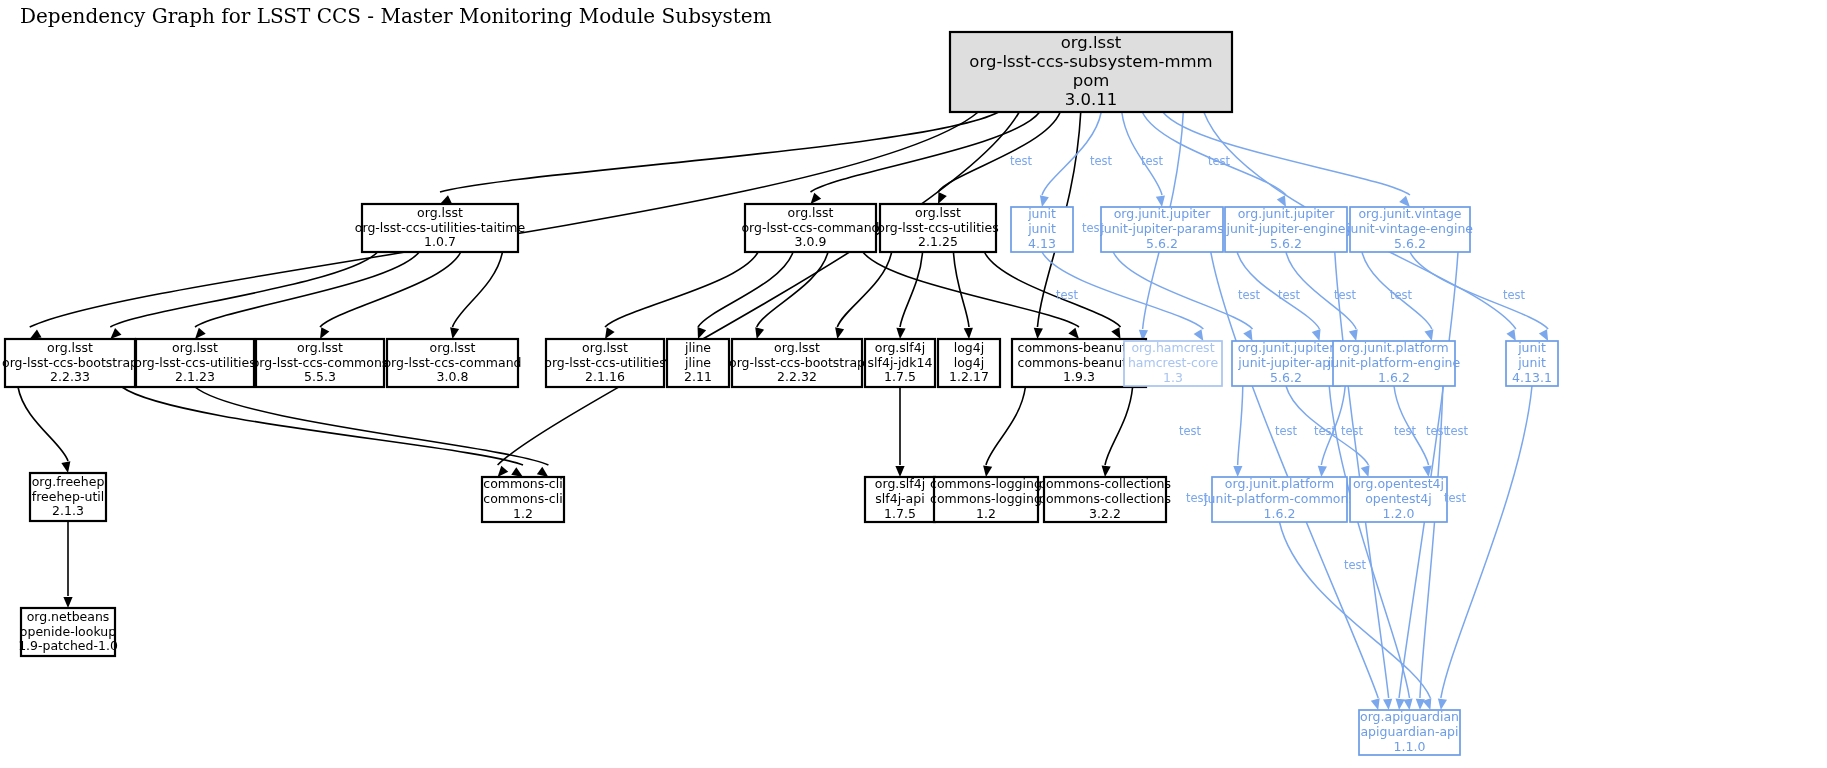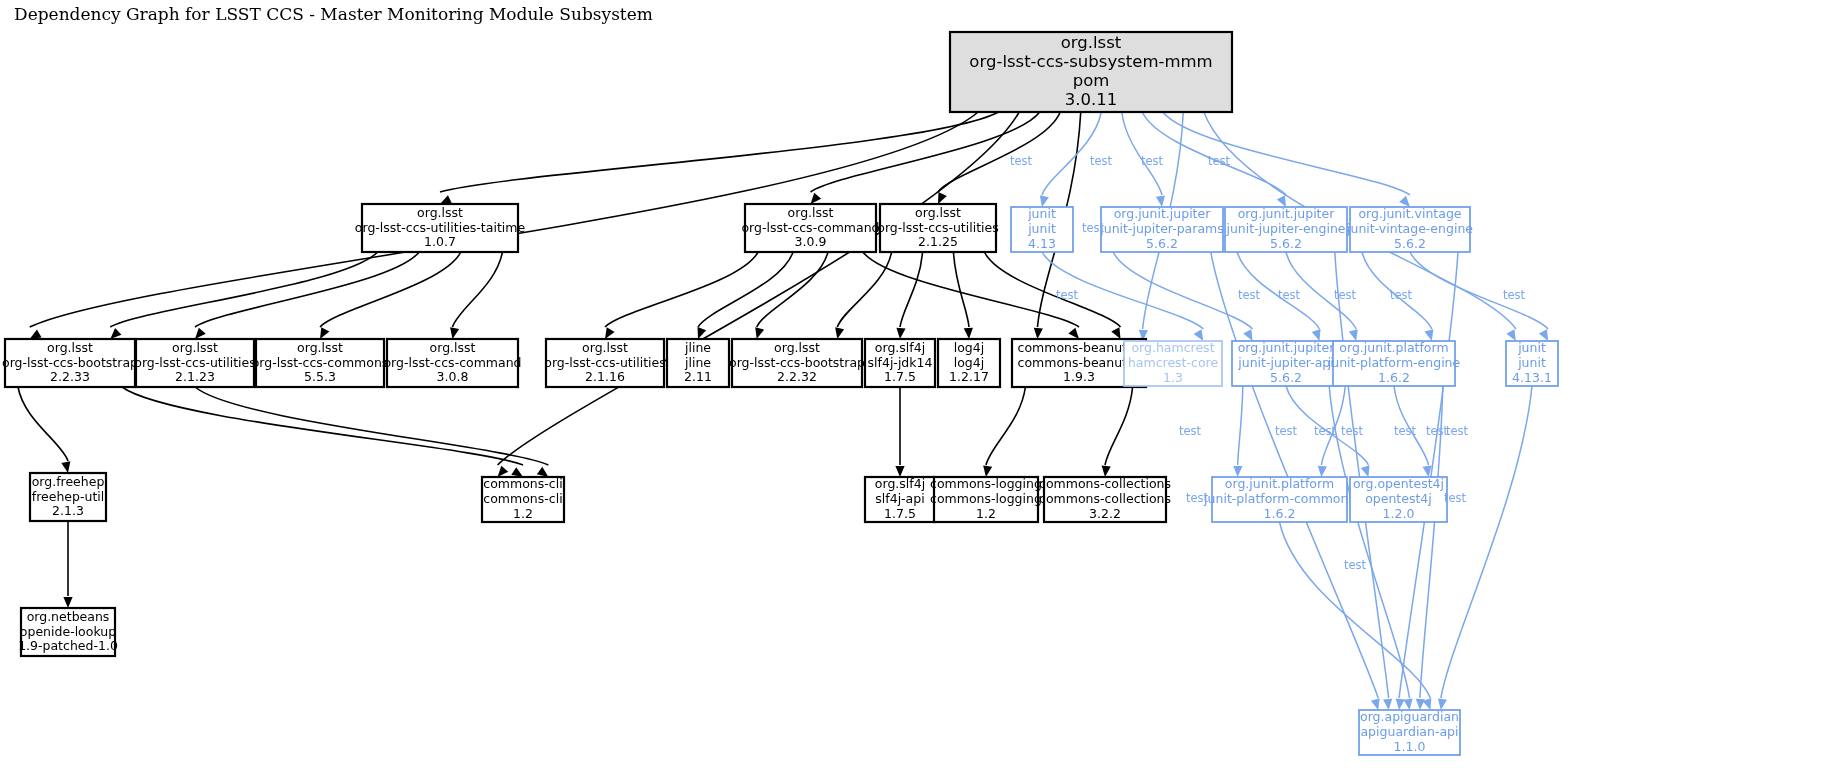--- a/index.html
+++ b/index.html
@@ -8,24 +8,24 @@
     background: #ffffff;
   }
   body {
     width: 1827px;
     height: 768px;
     overflow: hidden;
     font-family: "DejaVu Sans", sans-serif;
   }
   #graph-title {
     position: absolute;
-    left: 14px;
+    left: 20px;
     top: 4px;
     font-family: "DejaVu Serif", serif;
-    font-size: 17px;
+    font-size: 20px;
     color: #000000;
     white-space: nowrap;
   }
   #graph-canvas {
     position: absolute;
     left: 0;
     top: 0;
     width: 1827px;
     height: 768px;
   }

